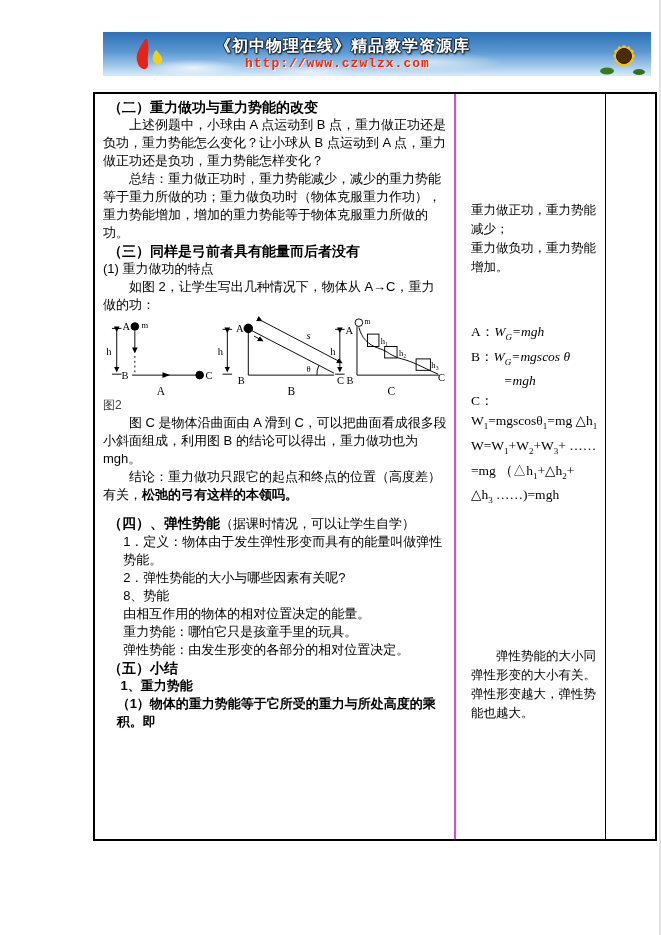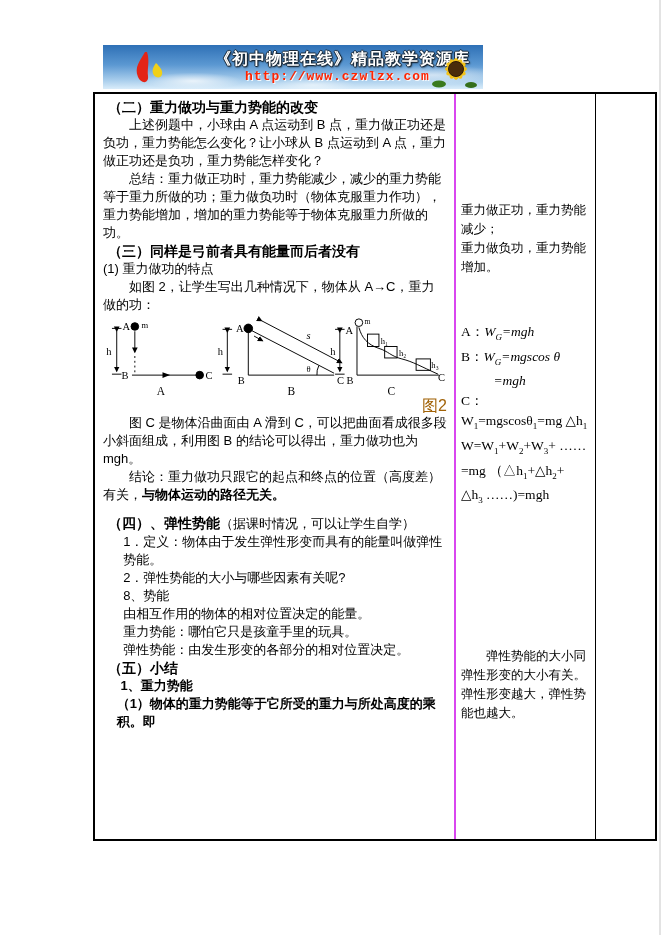--- a/index.html
+++ b/index.html
@@ -1,58 +1,58 @@
 <!DOCTYPE html>
 <html><head>
 <meta charset="utf-8">
 <style>
   html,body{margin:0;padding:0;background:#fff;}
   .page{position:relative;width:661px;height:935px;background:#fff;overflow:hidden;
         font-family:"Liberation Sans",sans-serif;color:#000;}
   .right-edge{position:absolute;right:0;top:0;width:2px;height:935px;background:#e3e3e3;}
 
   
-  .banner{position:absolute;left:103px;top:45px;width:380px;height:44px;overflow:hidden;
+  .banner{position:absolute;left:103px;top:32px;width:548px;height:44px;overflow:hidden;
     background:
       radial-gradient(ellipse 70px 12px at 90px 36px, rgba(255,255,255,.75), rgba(255,255,255,0) 70%),
       radial-gradient(ellipse 100px 14px at 330px 30px, rgba(255,255,255,.6), rgba(255,255,255,0) 70%),
       radial-gradient(ellipse 60px 10px at 210px 40px, rgba(255,255,255,.55), rgba(255,255,255,0) 70%),
       linear-gradient(180deg,#2e70b6 0%,#5b98d2 45%,#a8cdec 80%,#d9ecfa 100%);}
   .banner-title{position:absolute;left:112px;top:4px;font-size:16px;font-weight:bold;color:#fff;
     letter-spacing:1px;white-space:nowrap;
     text-shadow:-1px 0 #1a2a3a,1px 0 #1a2a3a,0 -1px #1a2a3a,0 1px #1a2a3a,1px 1px 2px #000;}
   .banner-url{position:absolute;left:142px;top:24px;font-size:13px;font-weight:bold;color:#ff2400;
     font-family:"Liberation Mono",monospace;letter-spacing:1px;
     text-shadow:1px 1px 0 rgba(255,255,255,.85);}
   .logo{position:absolute;left:26px;top:6px;}
   .sunflower{position:absolute;right:6px;top:6px;}
 
   
   .doc-table{position:absolute;left:93px;top:92px;width:564px;height:749px;
     border:2px solid #000;box-sizing:border-box;display:flex;}
   .col-main{width:361px;border-right:2px solid #d946ef;box-sizing:border-box;
     padding:4px 7px 0 8px;overflow:hidden;font-size:13px;line-height:18px;}
   .col-notes{width:140px;border-right:1px solid #000;box-sizing:border-box;
-    position:relative;font-size:12.5px;line-height:19px;}
+    position:relative;font-size:12.5px;line-height:19px;margin-left:10px;}
   .col-empty{flex:1;}
 
   .col-main p{margin:0;}
   .h{font-weight:bold;font-size:14px;padding-left:5px;}
   .indent{text-indent:2em;}
   .li1{padding-left:1.55em;}
   .mt10{margin-top:10px !important;}
   .bold{font-weight:bold;}
   .s5sub{padding-left:1.35em;font-weight:bold;}
   .s5pt{padding-left:1.05em;font-weight:bold;}
   sub{font-size:9px;}
 
   
   .figure{margin:2px 0 1px 0;}
   .figure svg{display:block;width:344px;height:82px;}
-  .fig-caption{text-align:right;font-size:16px;line-height:15px;color:#a16207;}
+  .fig-caption{text-align:left;font-size:12px;line-height:15px;color:#404040;}
   .fig-text{font-family:"Liberation Serif",serif;}
 
   
   .note-block{position:absolute;left:5px;right:3px;}
   .note-block p{margin:0;}
   .nb1{top:107px;}
   .nb2{top:228px;font-family:"Liberation Serif",serif;font-size:13.5px;line-height:20px;}
   .nb2 .ind{padding-left:2.4em;}
   .nb3{top:553px;}
   .indent2{text-indent:2em;}
@@ -165,21 +165,21 @@
               <text x="255" y="71" stroke="none" fill="#000">B</text>
               <text x="351" y="68" stroke="none" fill="#000">C</text>
               <text x="298" y="83" stroke="none" fill="#000" font-size="12">C</text>
             </g>
           </g>
         </svg>
         <div class="fig-caption">图2</div>
       </div>
 
       <p class="indent">图 C 是物体沿曲面由 A 滑到 C，可以把曲面看成很多段小斜面组成，利用图 B 的结论可以得出，重力做功也为 mgh。</p>
-      <p class="indent"><span>结论：重力做功只跟它的起点和终点的位置（高度差）有关，</span><b>与物体运动的路径无关。</b></p>
+      <p class="indent"><span>结论：重力做功只跟它的起点和终点的位置（高度差）有关，</span><b>松弛的弓有这样的本领吗。</b></p>
 
       <p class="h mt10"><span class="bold">（四）、弹性势能</span><span style="font-weight:normal;font-size:13px;">（据课时情况，可以让学生自学）</span></p>
       <p class="li1">1．定义：物体由于发生弹性形变而具有的能量叫做弹性势能。</p>
       <p class="li1">2．弹性势能的大小与哪些因素有关呢?</p>
       <p class="li1">8、势能</p>
       <p class="li1">由相互作用的物体的相对位置决定的能量。</p>
       <p class="li1">重力势能：哪怕它只是孩童手里的玩具。</p>
       <p class="li1">弹性势能：由发生形变的各部分的相对位置决定。</p>
 
       <p class="h">（五）小结</p>

